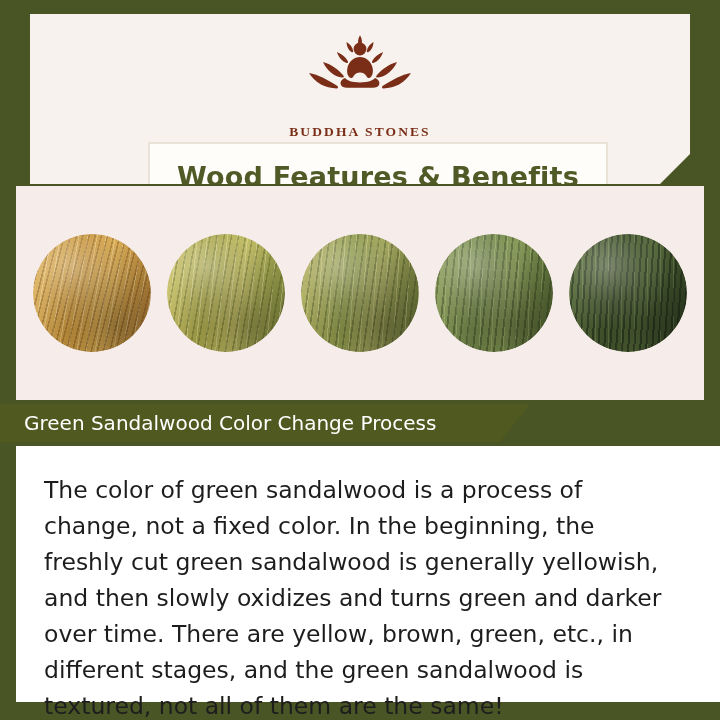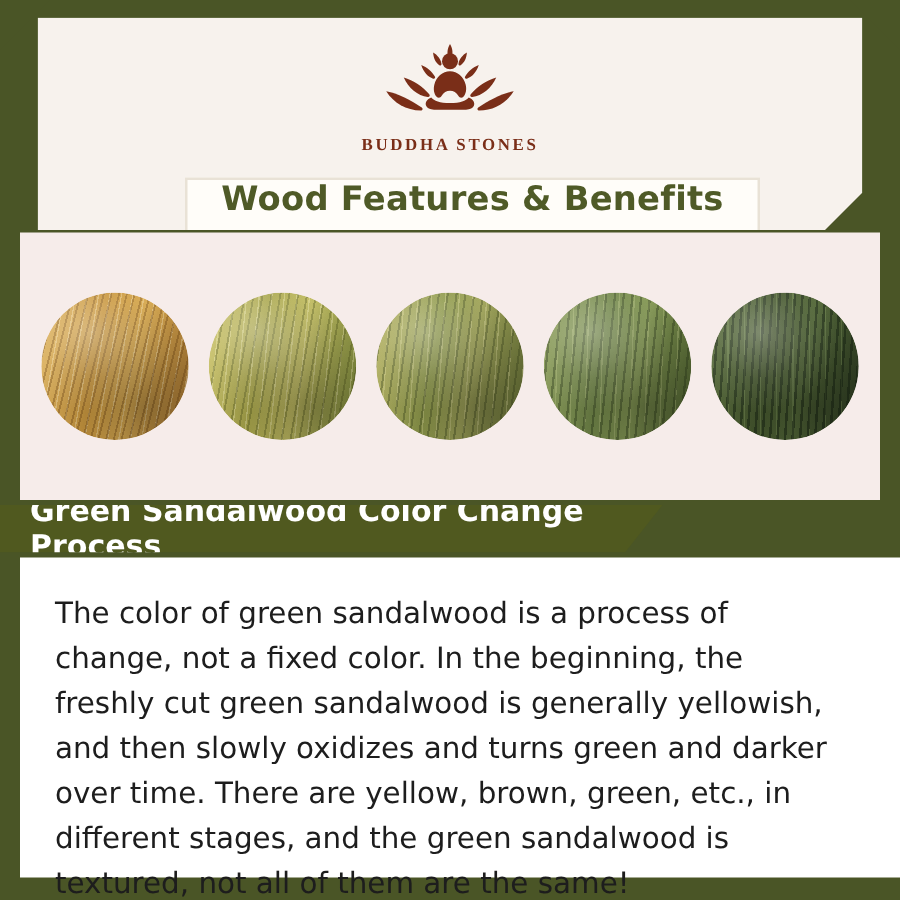--- a/index.html
+++ b/index.html
@@ -50,38 +50,38 @@
     align-items: center;
   }
 
   .logo-mark {
     width: 150px;
     height: 72px;
     display: block;
   }
 
   .logo-text {
-    margin-top: 4px;
+    margin-top: 20px;
     font-size: 13.5px;
     letter-spacing: 2.1px;
     color: #7a2e18;
     font-weight: bold;
     font-family: "Liberation Serif", serif;
   }
 
   .title-bar {
     position: absolute;
     left: 118px;
     top: 128px;
     width: 456px;
     height: 48px;
     background: #fffdf9;
     border: 2px solid #e9e2d6;
     display: flex;
-    align-items: flex-start;
+    align-items: flex-end;
     justify-content: center;
   }
   .title-bar .title-text {
     font-size: 27px;
     font-weight: bold;
     color: #4f5a27;
     font-family: "DejaVu Sans", sans-serif;
     letter-spacing: 0.2px;
   }
 
@@ -137,22 +137,22 @@
     width: 530px;
     height: 38px;
     background: #50591f;
     clip-path: polygon(0 0, 530px 0, 500px 38px, 0 38px);
     display: flex;
     align-items: center;
   }
   .section-label .label-text {
     margin-left: 24px;
     color: #ffffff;
-    font-size: 24px;
-    font-weight: bold;
+    font-size: 20px;
+    font-weight: normal;
     font-family: "DejaVu Sans", sans-serif;
   }
 
   
   .body-card {
     position: absolute;
     left: 16px;
     top: 446px;
     width: 688px;
     height: 256px;

